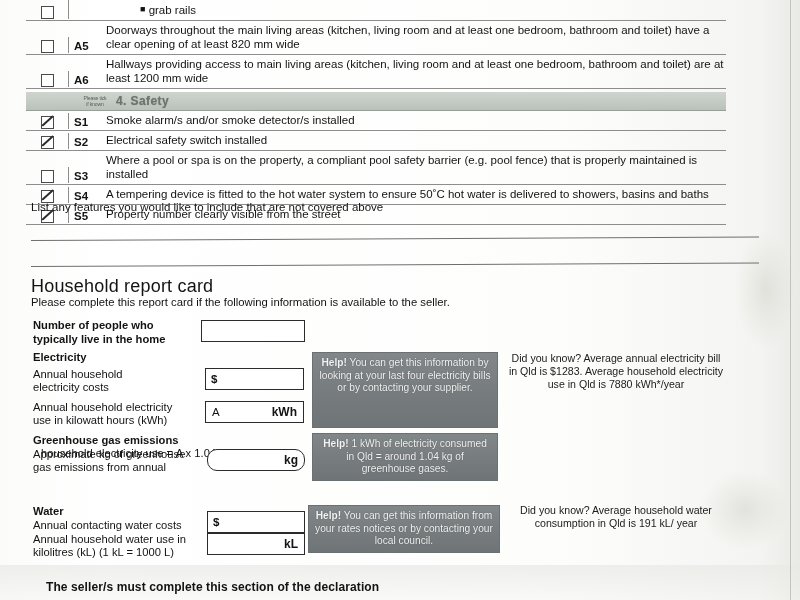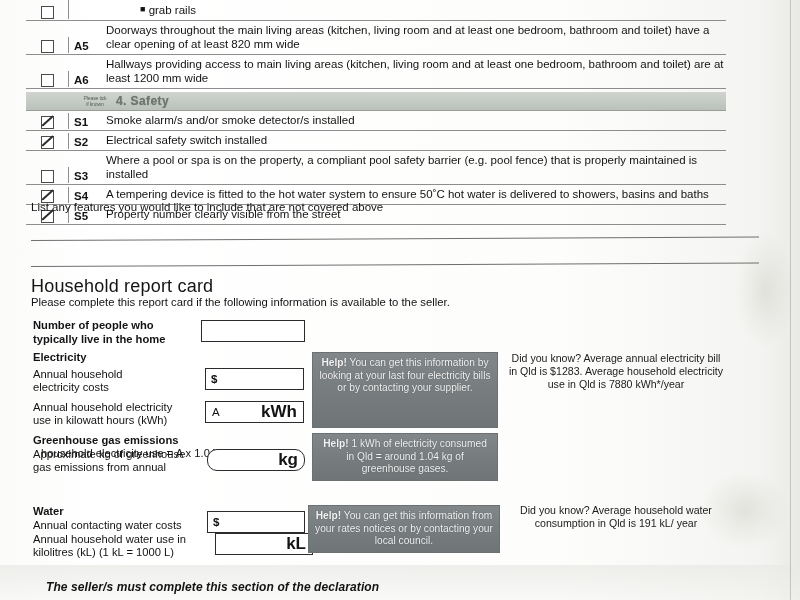--- a/index.html
+++ b/index.html
@@ -184,21 +184,21 @@
     font-size: 11.5px;
   }
   .field .pre {
     padding-left: 5px;
     font-weight: bold;
   }
   .field .unit {
     margin-left: auto;
     padding-right: 6px;
     font-weight: bold;
-    font-size: 17px;
+    font-size: 12px;
   }
   .field .varA {
     padding-left: 6px;
     font-size: 11.5px;
   }
 
   
   .help {
     position: absolute;
     background: linear-gradient(180deg, #82878a 0%, #787d80 45%, #6f7477 100%);
@@ -231,21 +231,20 @@
     height: 35px;
     background: linear-gradient(180deg, rgba(233,233,230,.75), rgba(243,243,240,.4));
   }
   .bottom-note {
     position: absolute;
     left: 46px;
     top: 580px;
     font-size: 12px;
     font-weight: bold;
     letter-spacing: .1px;
-    font-style: italic;
   }
 </style>
 </head>
 <body>
 
 <div id="page">
 
   <div class="scan-smudge" style="left:700px;top:470px;width:90px;height:80px;"></div>
   <div class="scan-smudge" style="left:735px;top:230px;width:60px;height:120px;"></div>
 
@@ -365,21 +364,21 @@
 
   <div class="field" style="left:207px;top:449px;width:96px;border-radius:10px;">
     <span class="unit">kg</span>
   </div>
 
   <div class="field" style="left:207px;top:511px;width:96px;">
     <span class="pre">$</span>
     <span class="varA"></span>
   </div>
 
-  <div class="field" style="left:215px;top:533px;width:96px;justify-content:center;">
+  <div class="field" style="left:207px;top:533px;width:96px;justify-content:center;">
     <span class="unit">kL</span>
   </div>
 
   <div class="help" style="left:312px;top:352px;width:186px;height:76px;">
     <b>Help!</b><span> You can get this information by looking at your last four electricity bills or by contacting your supplier.</span>
   </div>
 
   <div class="help" style="left:312px;top:433px;width:186px;height:48px;">
     <b>Help!</b><span> 1 kWh of electricity consumed in Qld = around 1.04 kg of greenhouse gases.</span>
   </div>

